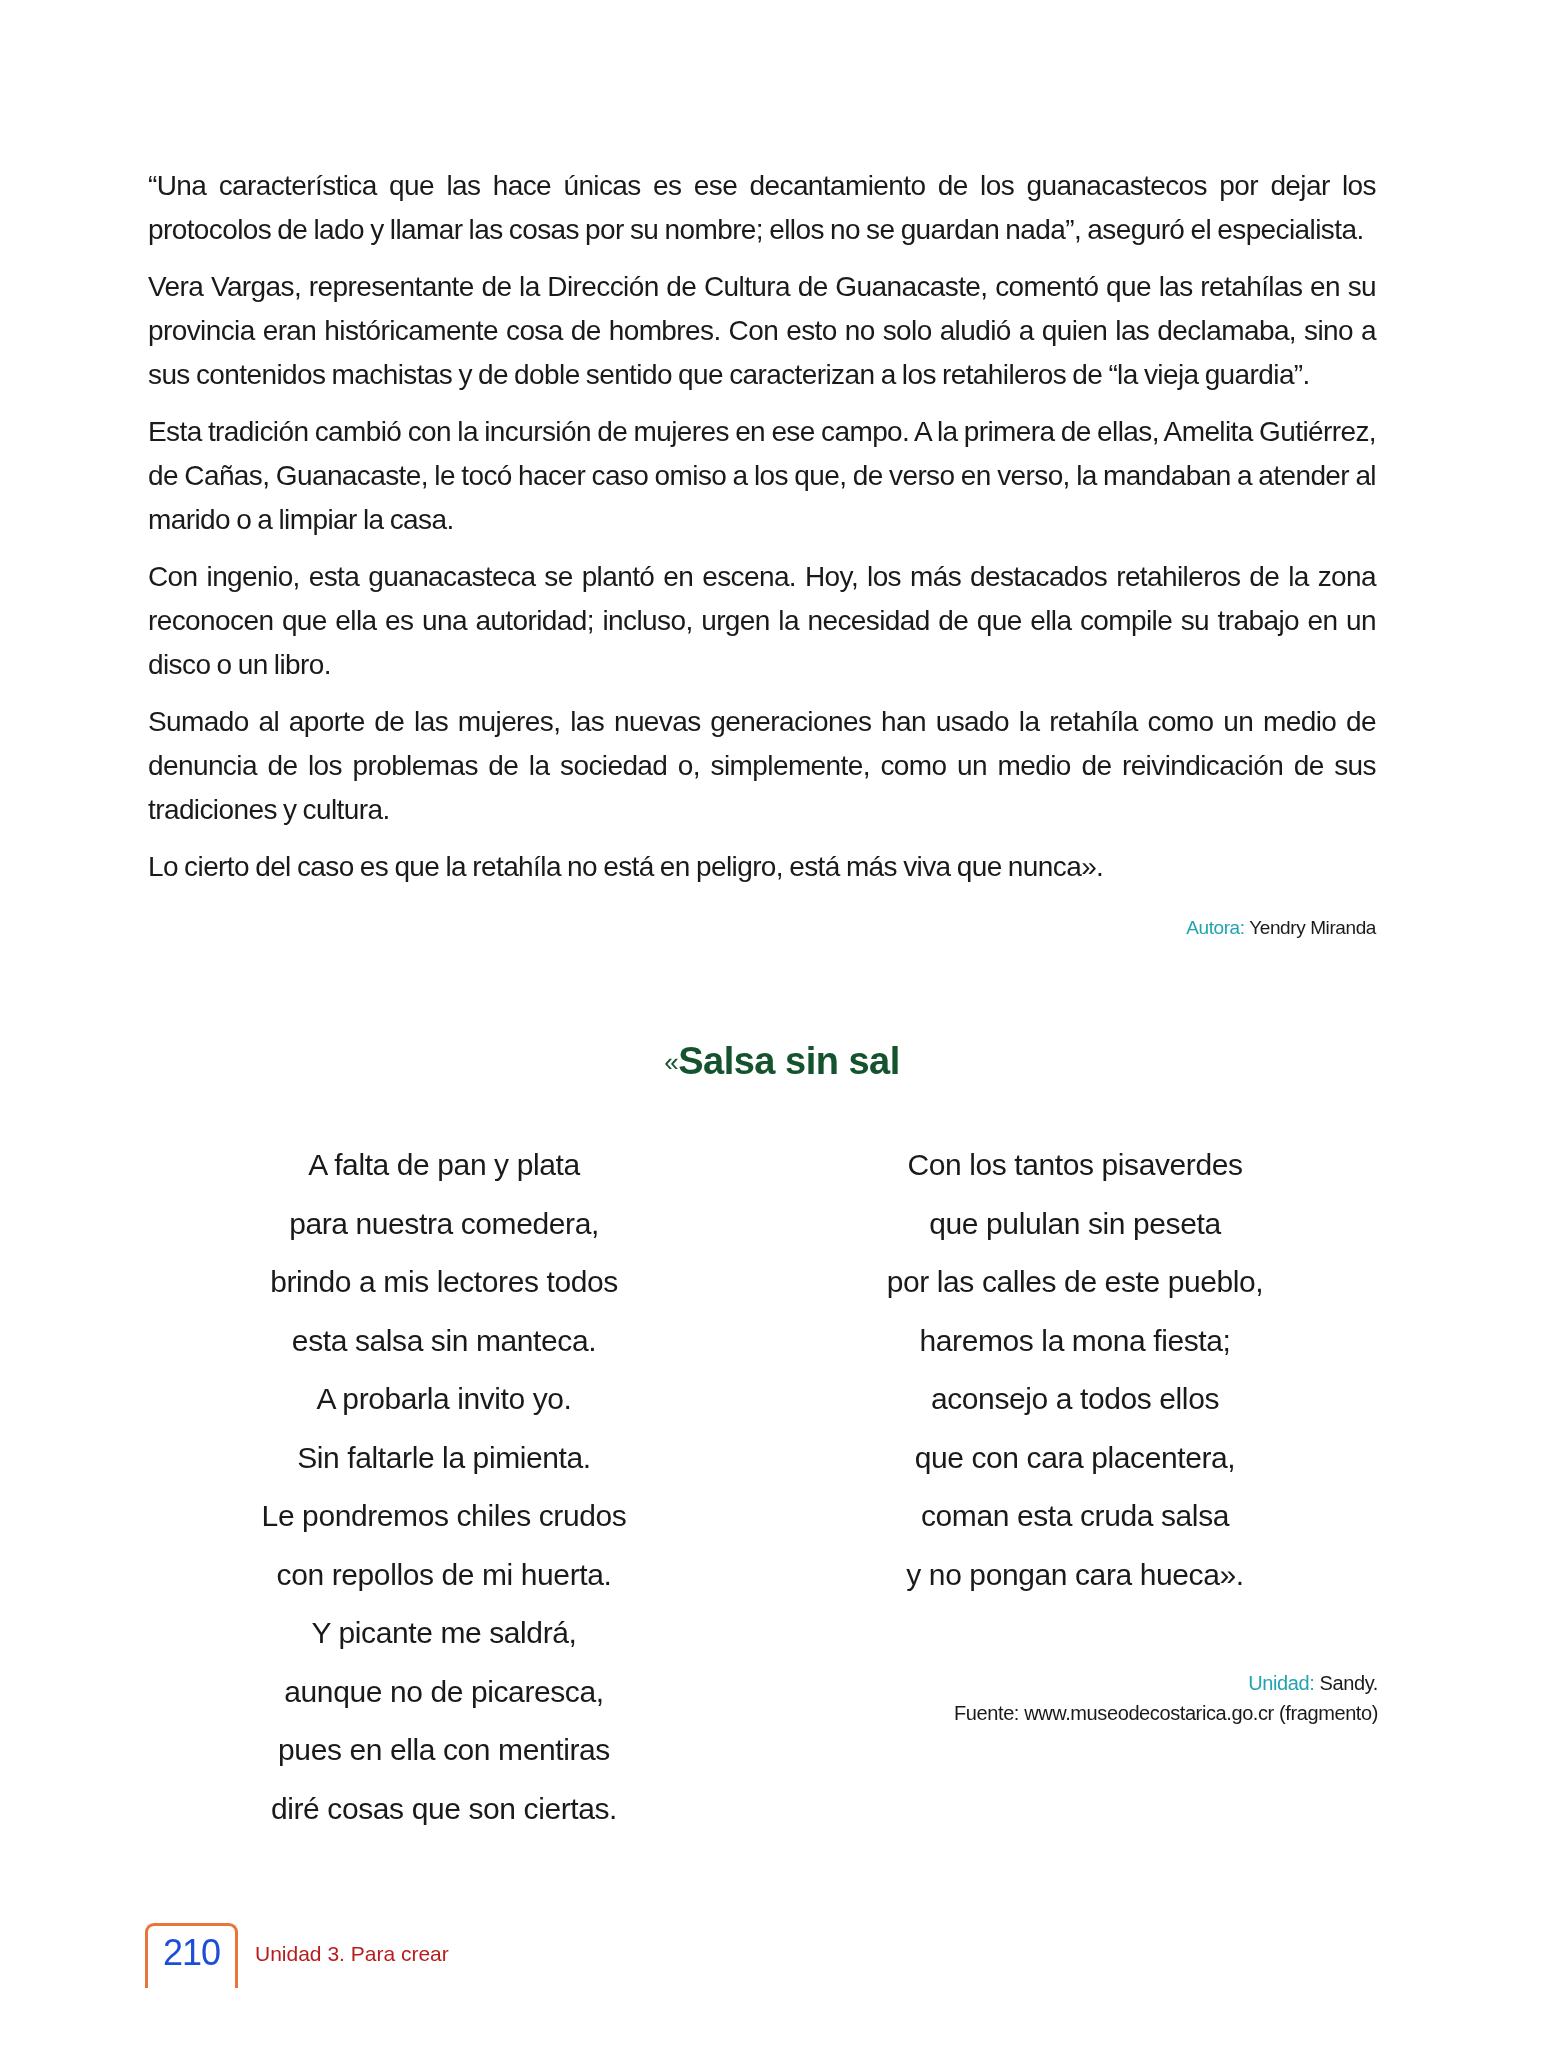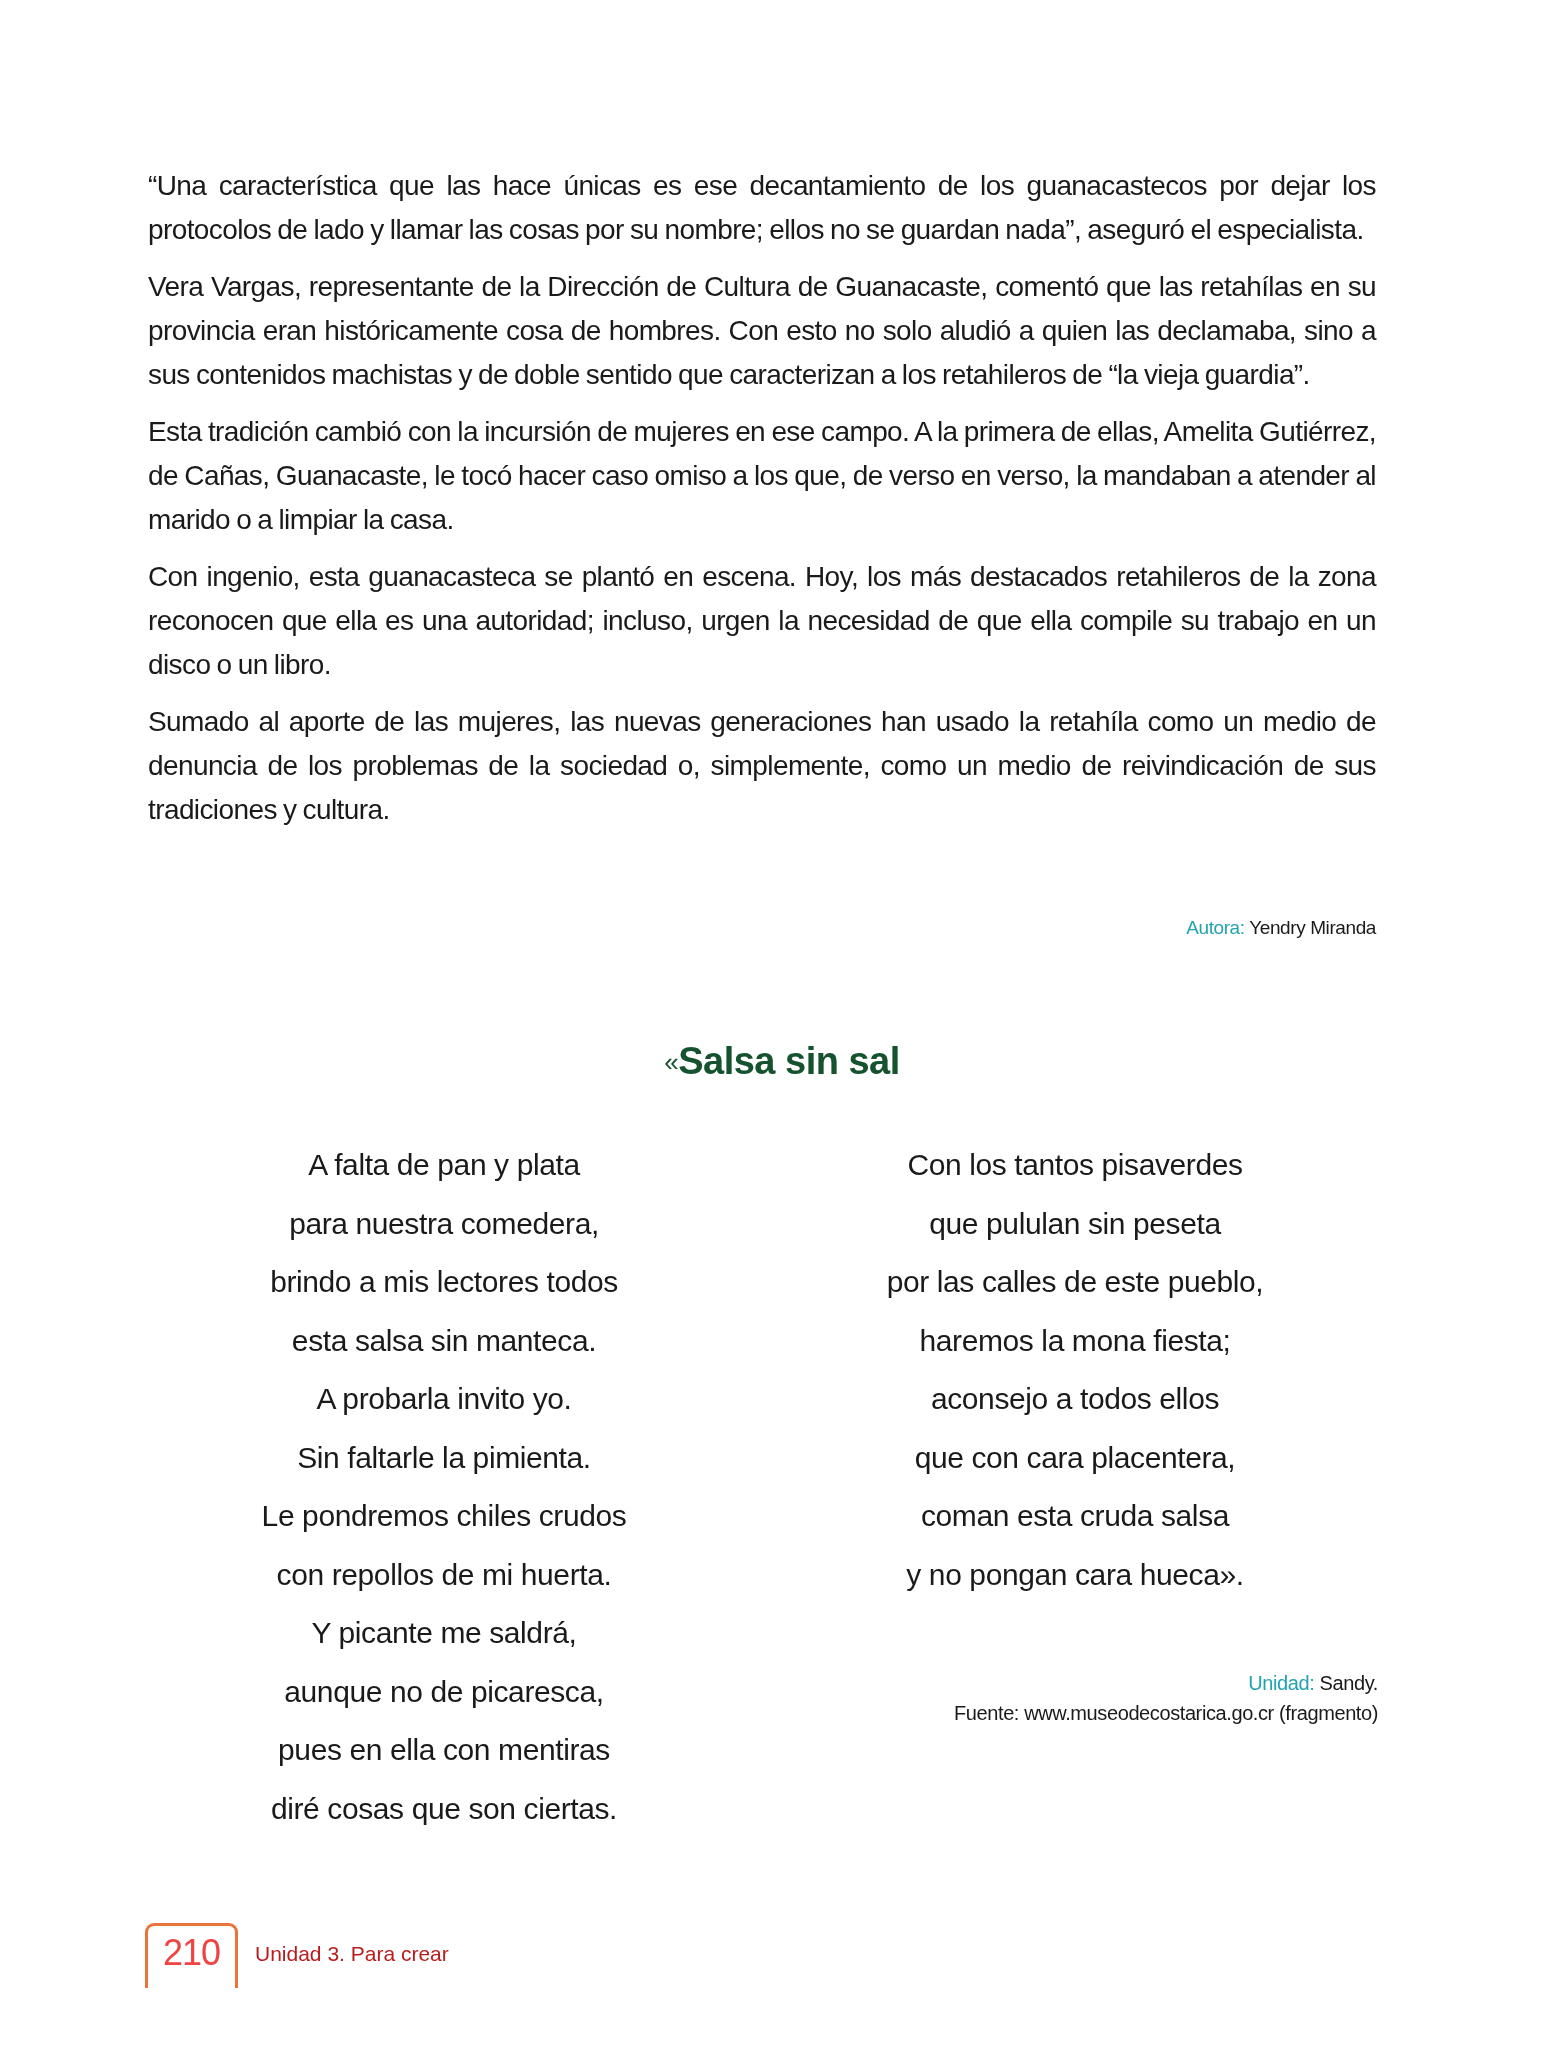--- a/index.html
+++ b/index.html
@@ -16,32 +16,33 @@
   .poem-title .guil { font-weight:normal; font-size:26px; vertical-align:3px; }
   .stanza { position:absolute; top:1136px; width:480px; text-align:center; }
   .stanza.left { left:204px; }
   .stanza.right { left:835px; }
   .stanza div { font-size:30px; line-height:58.5px; letter-spacing:-0.4px; color:#1a1a1a; }
   .source { position:absolute; right:186px; top:1668px; text-align:right; font-size:20px;
             line-height:30px; letter-spacing:-0.4px; }
   .page-box { position:absolute; left:145px; top:1923px; width:87px; height:62px;
               border:3px solid #e8763a; border-bottom:none; border-radius:9px 9px 0 0; }
   .page-num { position:absolute; left:145px; top:1932px; width:93px; text-align:center;
-              font-size:36px; color:#ef4444; letter-spacing:-1px; }
+              font-size:36px; color:#1d4ed8; letter-spacing:-1px; }
   .unit { position:absolute; left:255px; top:1942px; font-size:21px; color:#b91c1c; }
 </style>
 </head>
 <body>
 
 <div class="article">
   <p>“Una característica que las hace únicas es ese decantamiento de los guanacastecos por dejar los protocolos de lado y llamar las cosas por su nombre; ellos no se guardan nada”, aseguró el especialista.</p>
   <p>Vera Vargas, representante de la Dirección de Cultura de Guanacaste, comentó que las retahílas en su provincia eran históricamente cosa de hombres. Con esto no solo aludió a quien las declamaba, sino a sus contenidos machistas y de doble sentido que caracterizan a los retahileros de “la vieja guardia”.</p>
   <p>Esta tradición cambió con la incursión de mujeres en ese campo. A la primera de ellas, Amelita Gutiérrez, de Cañas, Guanacaste, le tocó hacer caso omiso a los que, de verso en verso, la mandaban a atender al marido o a limpiar la casa.</p>
   <p>Con ingenio, esta guanacasteca se plantó en escena. Hoy, los más destacados retahileros de la zona reconocen que ella es una autoridad; incluso, urgen la necesidad de que ella compile su trabajo en un disco o un libro.</p>
   <p>Sumado al aporte de las mujeres, las nuevas generaciones han usado la retahíla como un medio de denuncia de los problemas de la sociedad o, simplemente, como un medio de reivindicación de sus tradiciones y cultura.</p>
+  <p class="last">Lo cierto del caso es que la retahíla no está en peligro, está más viva que nunca».</p>
 </div>
 
 <div class="credit">
   <span class="teal">Autora:</span>
   <span>Yendry Miranda</span>
 </div>
 
 <div class="poem-title">
   <span class="guil">«</span><span>Salsa sin sal</span>
 </div>

